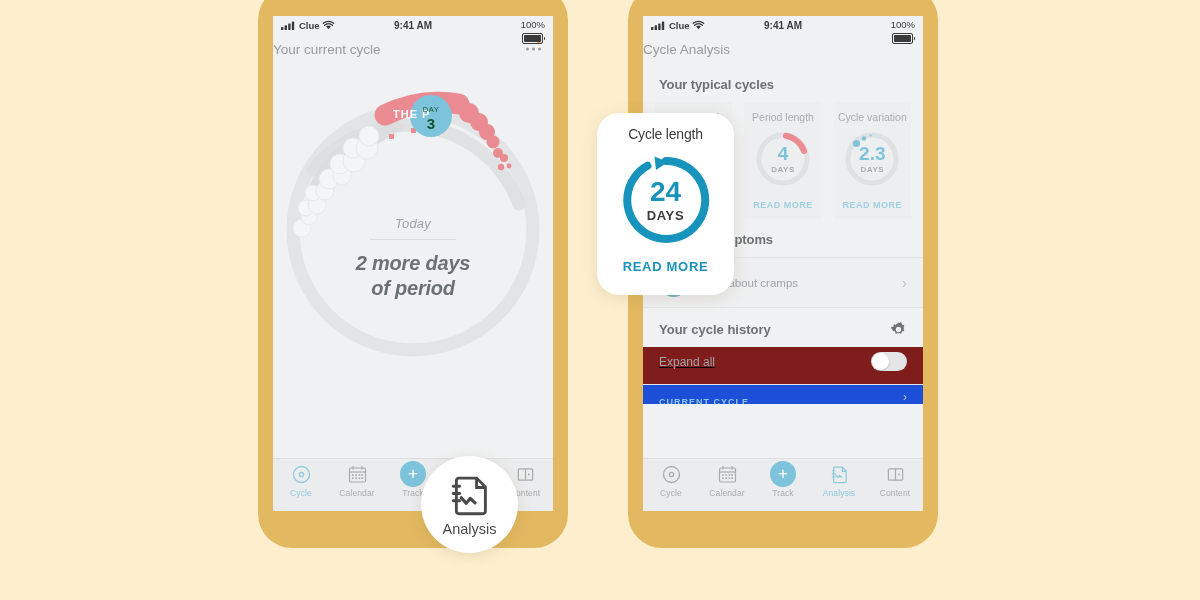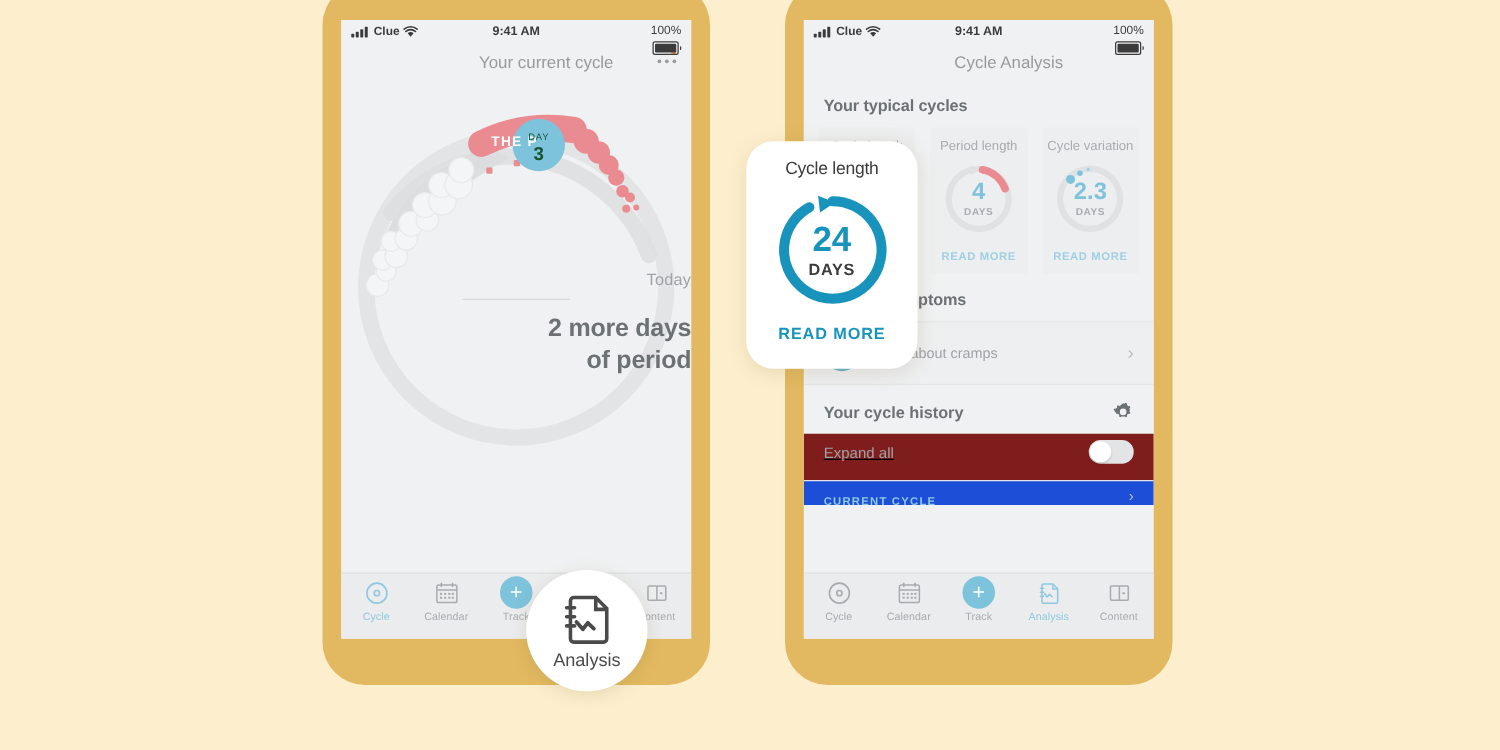--- a/index.html
+++ b/index.html
@@ -39,34 +39,34 @@
   .carrier{font-weight:bold;font-size:9.5px;}
   .batt{
     display:inline-block;width:19px;height:9px;border:1px solid #3b3b3b;border-radius:2px;
     position:relative;
   }
   .batt::after{content:"";position:absolute;left:1px;top:1px;bottom:1px;right:1px;background:#3b3b3b;border-radius:1px;}
   .batt::before{content:"";position:absolute;right:-3px;top:2.5px;width:1.5px;height:3px;background:#3b3b3b;border-radius:0 1px 1px 0;}
 
   
   .navtitle{
-    height:30px;display:flex;align-items:center;justify-content:center;
-    font-size:13.5px;color:#9A9A9A;position:relative;background:#F0F1F2;padding-left:48px;
+    height:30px;display:flex;align-items:center;justify-content:flex-start;
+    font-size:13.5px;color:#9A9A9A;position:relative;background:#F0F1F2;
   }
   .dots3{
     position:absolute;right:12px;top:50%;transform:translateY(-50%);
     display:flex;gap:3px;align-items:center;
   }
   .dots3 i{width:3px;height:3px;border-radius:50%;background:#9A9A9A;display:block;}
   .dot-badge{position:absolute;right:12px;top:6px;width:4px;height:4px;border-radius:50%;background:#F29F52;}
 
   
   .wheel-area{position:relative;height:400px;background:#F0F1F2;}
   .wheel-center{
-    position:absolute;left:0;right:0;top:152px;text-align:right;
+    position:absolute;left:0;right:0;top:152px;text-align:center;font-style:italic;
   }
   .today{font-size:13px;color:#9FA3A6;letter-spacing:.2px;}
   .rule{width:86px;height:1px;background:#D8DADB;margin:8px auto 11px;}
   .bigline{font-size:20px;font-weight:bold;color:#6C7174;line-height:1.23;letter-spacing:-.2px;}
   .learnlink{margin-top:9px;font-size:10.5px;color:#8FC9E0;}
 
   
   .tabbar{
     position:absolute;left:0;right:0;bottom:0;height:47px;
     background:#EBECED;border-top:1px solid #DEDFE0;

